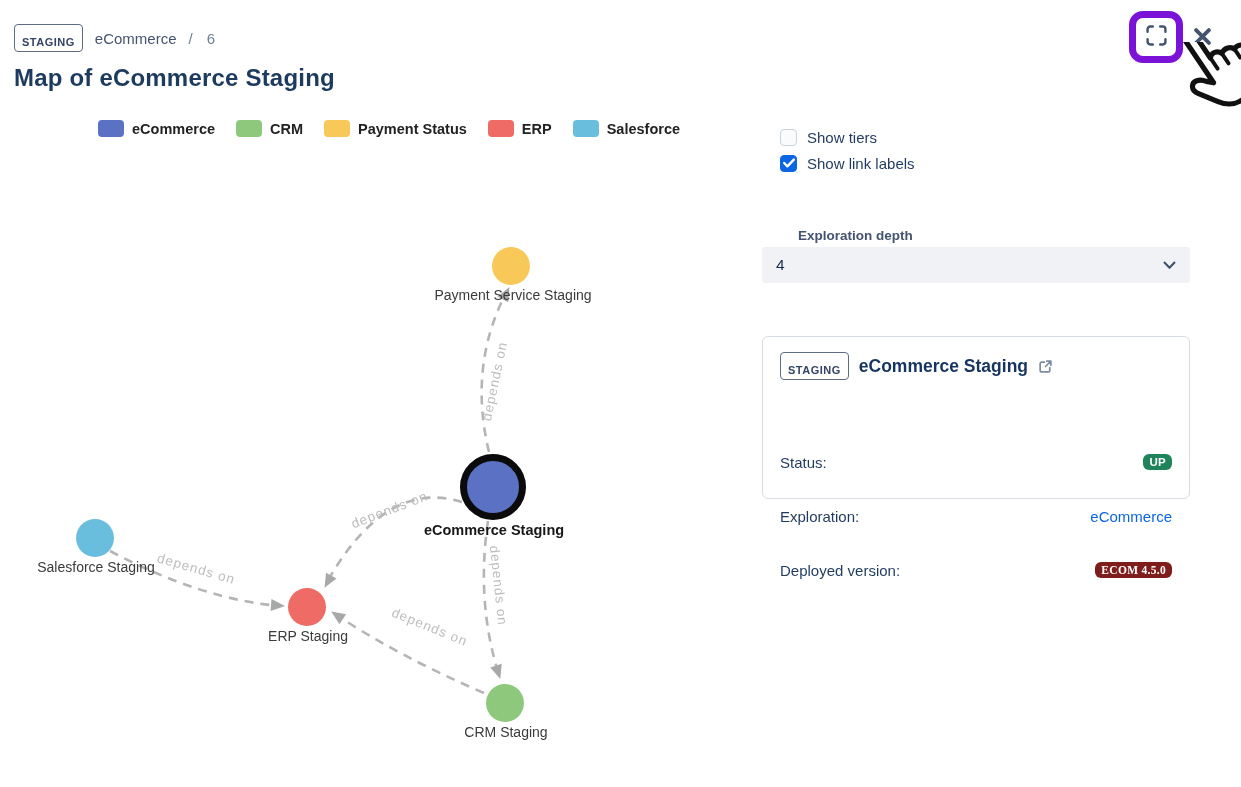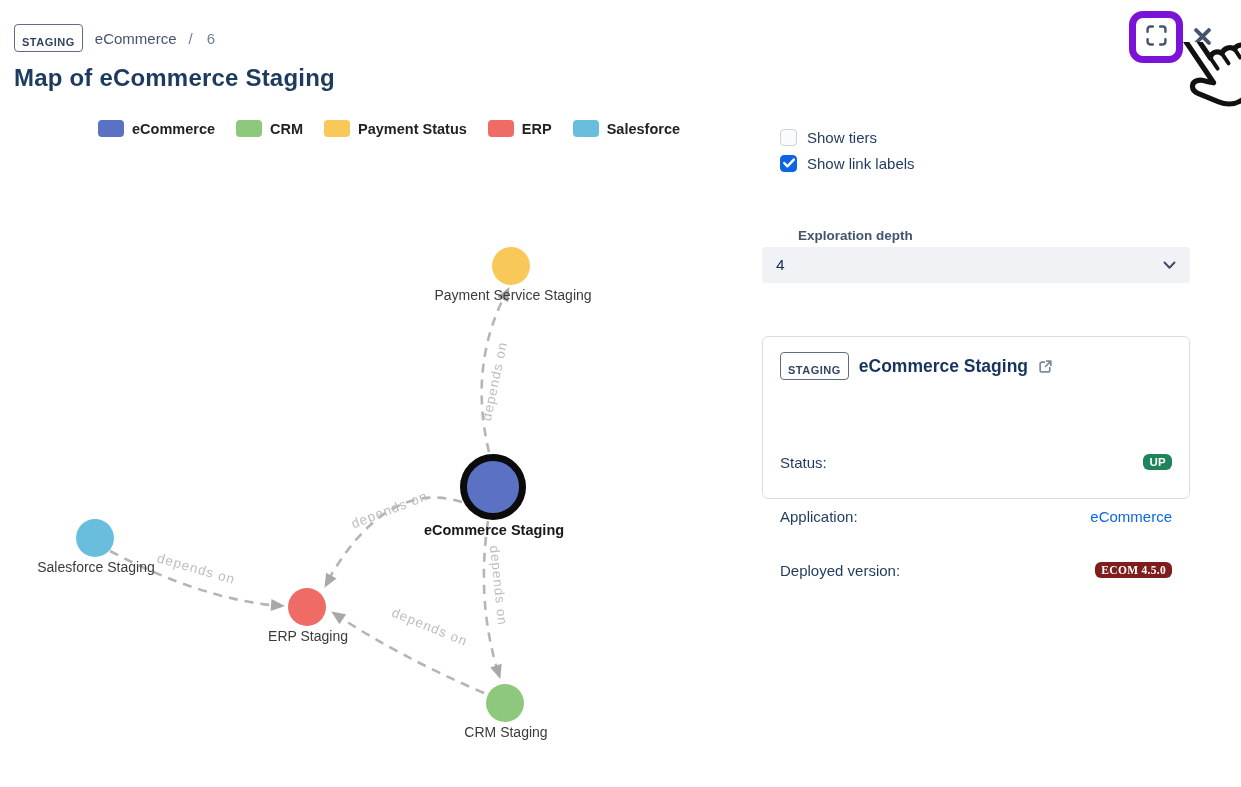--- a/index.html
+++ b/index.html
@@ -190,21 +190,21 @@
           <path d="M8.2 2 H12 V5.8 M12 2 L7 7" stroke="#7d8ba1" stroke-width="1.6" stroke-linecap="round" stroke-linejoin="round"></path>
         </svg>
       </span>
     </div>
     <div class="card-rows" id="card-rows">
         <div class="card-row">
           <span class="card-row-label">Status:</span>
           <span class="pill" style="background: rgb(31, 132, 90);">UP</span>
         </div>
         <div class="card-row">
-          <span class="card-row-label">Application:</span>
+          <span class="card-row-label">Exploration:</span>
           <span class="val-link" style="color: rgb(12, 102, 228);">eCommerce</span>
         </div>
         <div class="card-row">
           <span class="card-row-label">Deployed version:</span>
           <span class="pill" style="background: #7f1d1d; font-family: Liberation Serif, serif;">ECOM 4.5.0</span>
         </div>
       </div>
   </div>
 </div>
 

